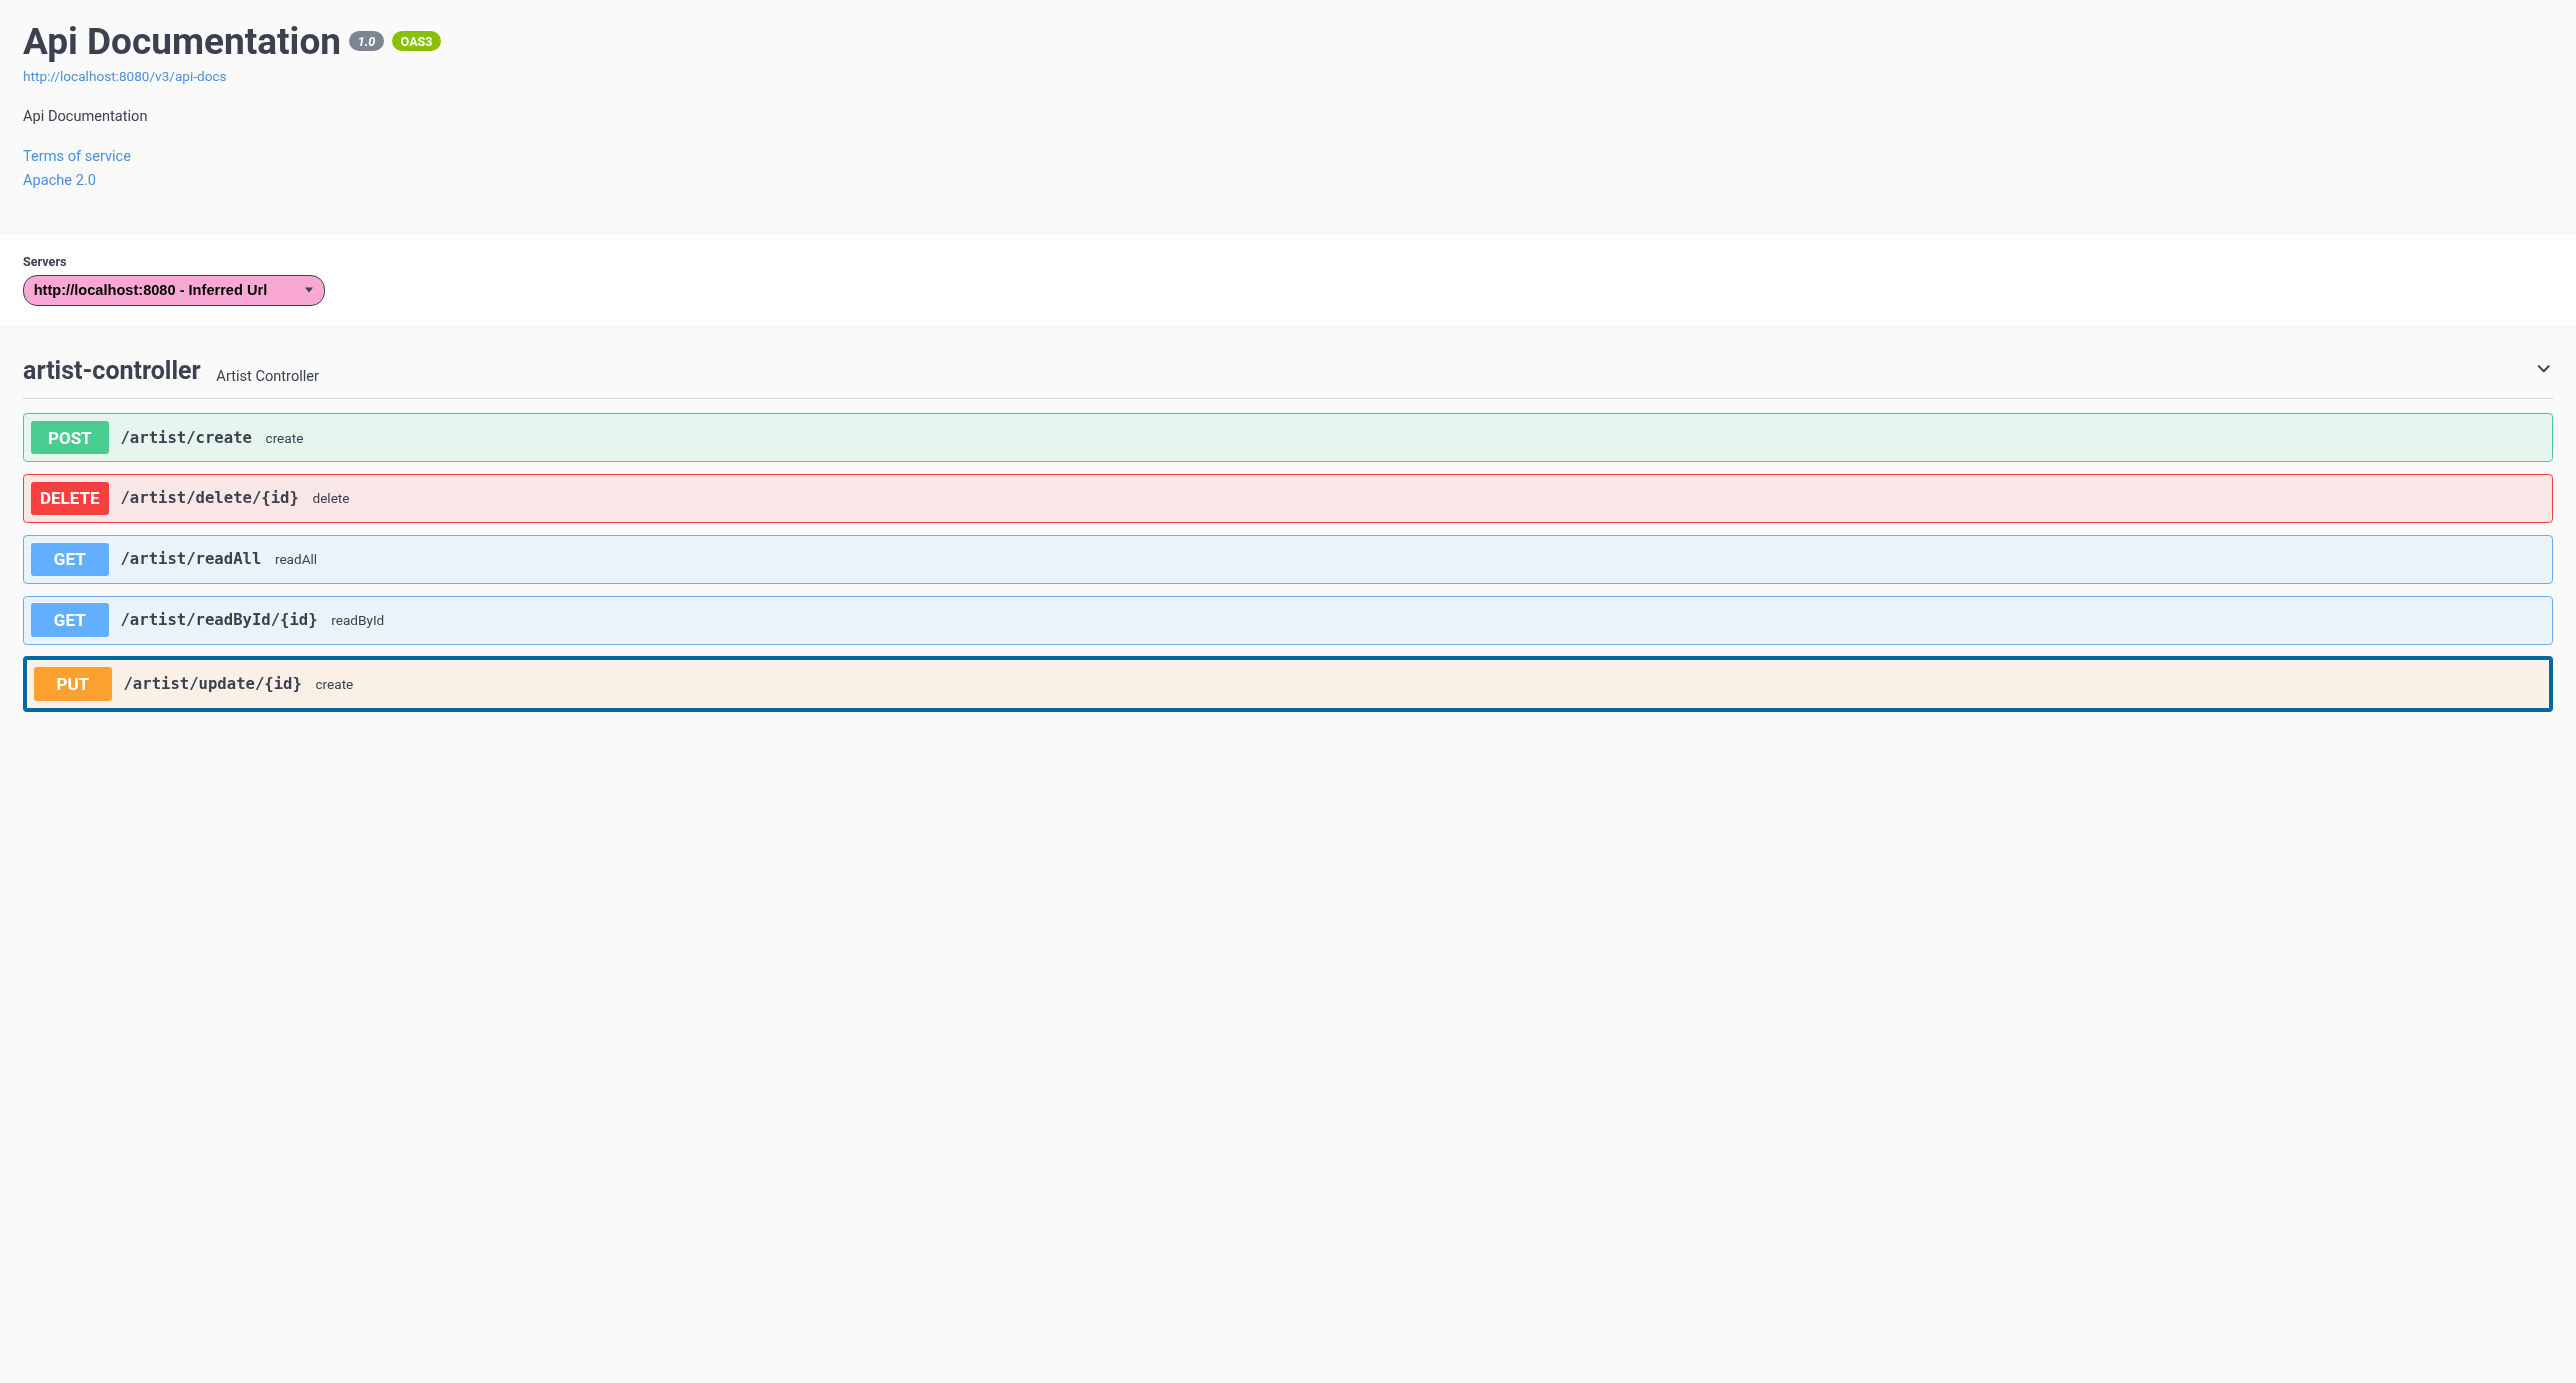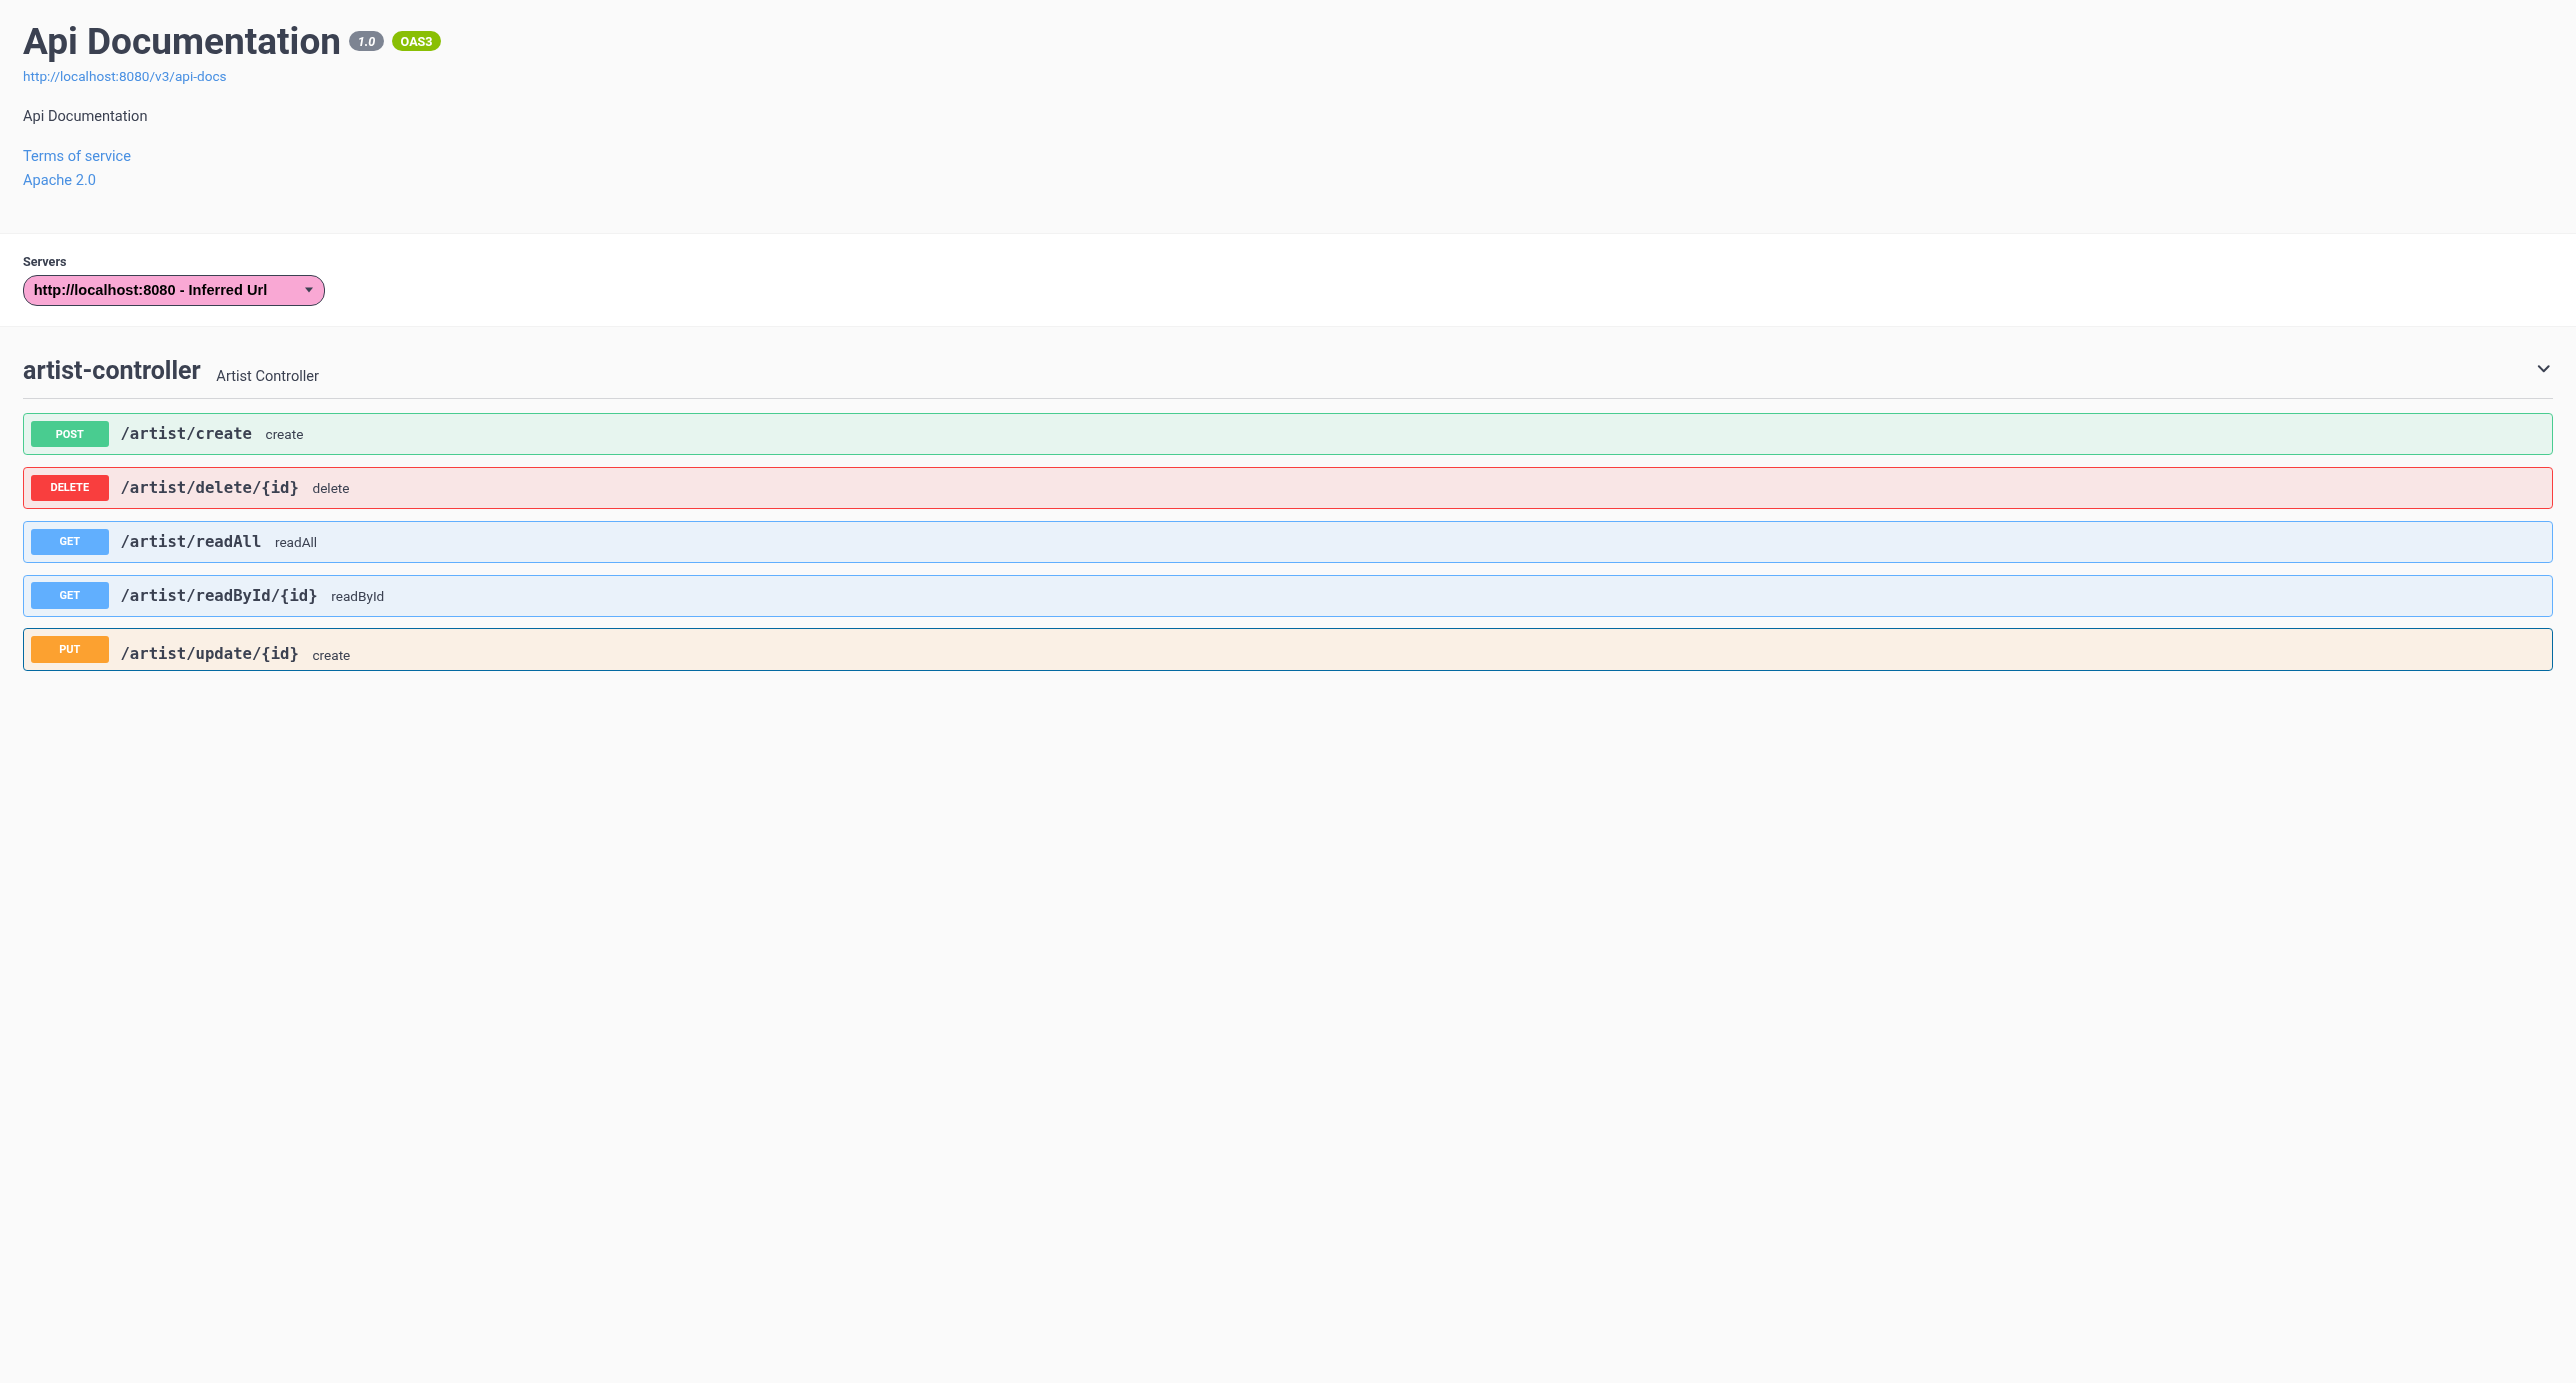--- a/index.html
+++ b/index.html
@@ -152,26 +152,25 @@
     .operation.delete {
       background: rgba(249,62,62,0.1);
       border: 1px solid #f93e3e;
     }
     .operation.get {
       background: rgba(97,175,254,0.1);
       border: 1px solid #61affe;
     }
     .operation.put {
       background: rgba(252,161,48,0.1);
-      border: 1px solid #0369a1;
-      align-items: flex-end;
+      border: 4px solid #0369a1;
     }
     .method-badge {
       color: #fff;
-      font-size: 11px;
+      font-size: 17px;
       font-weight: 700;
       text-align: center;
       padding: 6.8px 0;
       border-radius: 2.9px;
       min-width: 78px;
       margin-right: 11.7px;
     }
     .method-badge.post { background: #49cc90; }
     .method-badge.delete { background: #f93e3e; }
     .method-badge.get { background: #61affe; }

